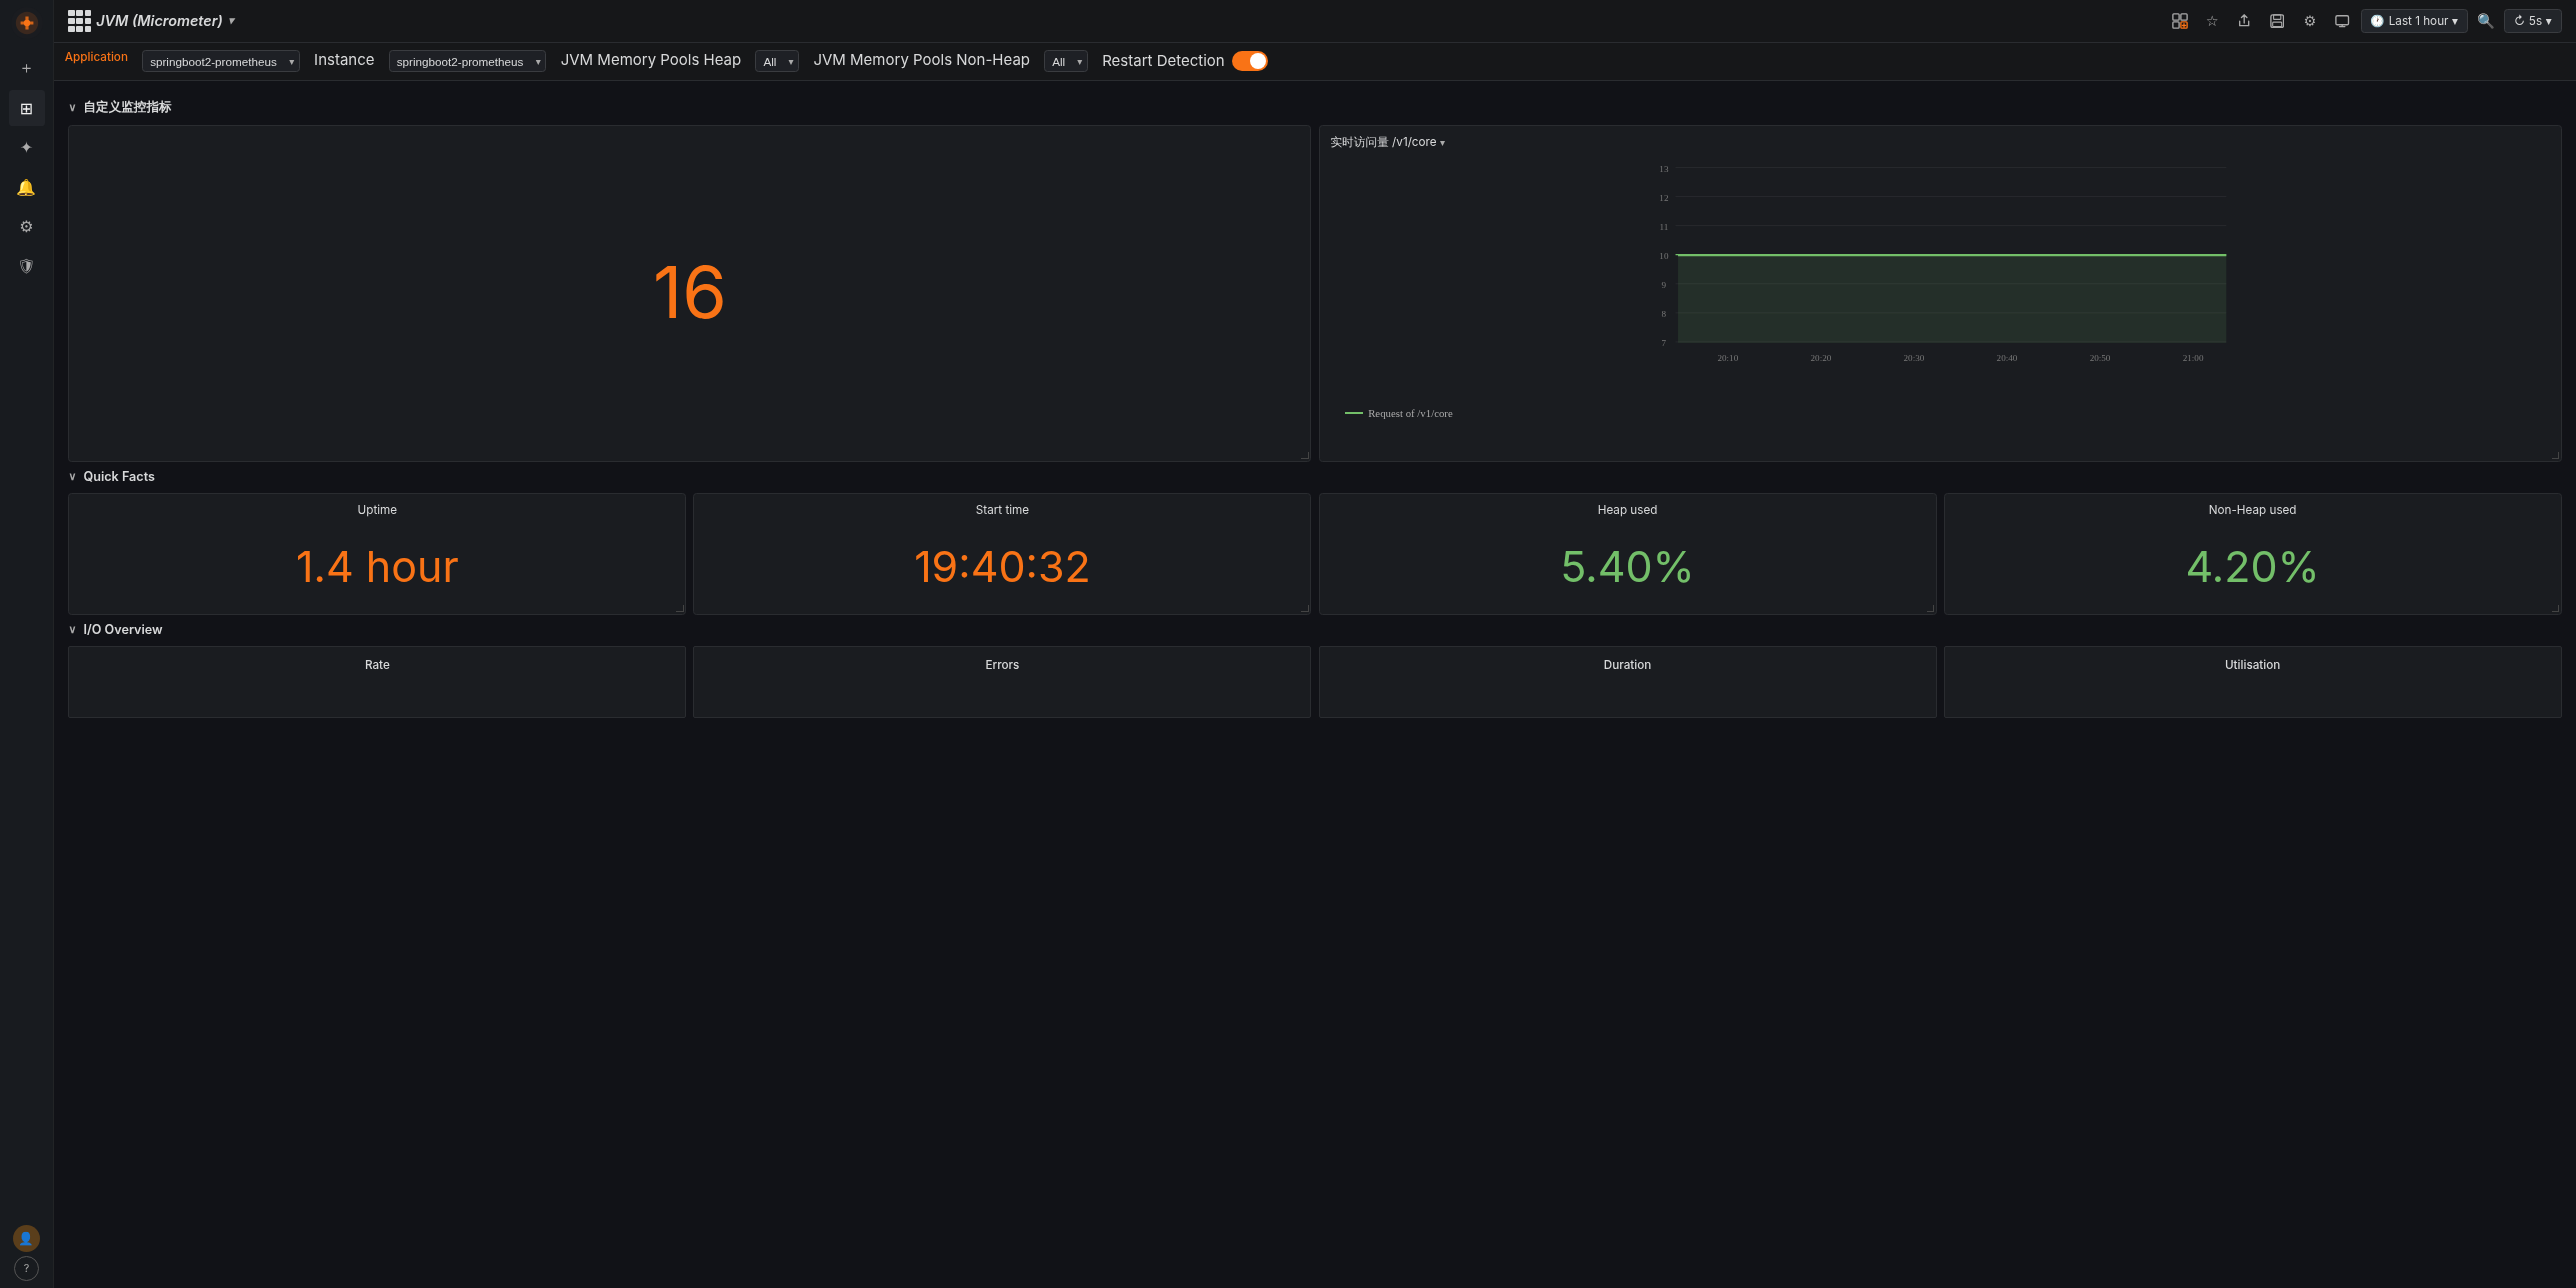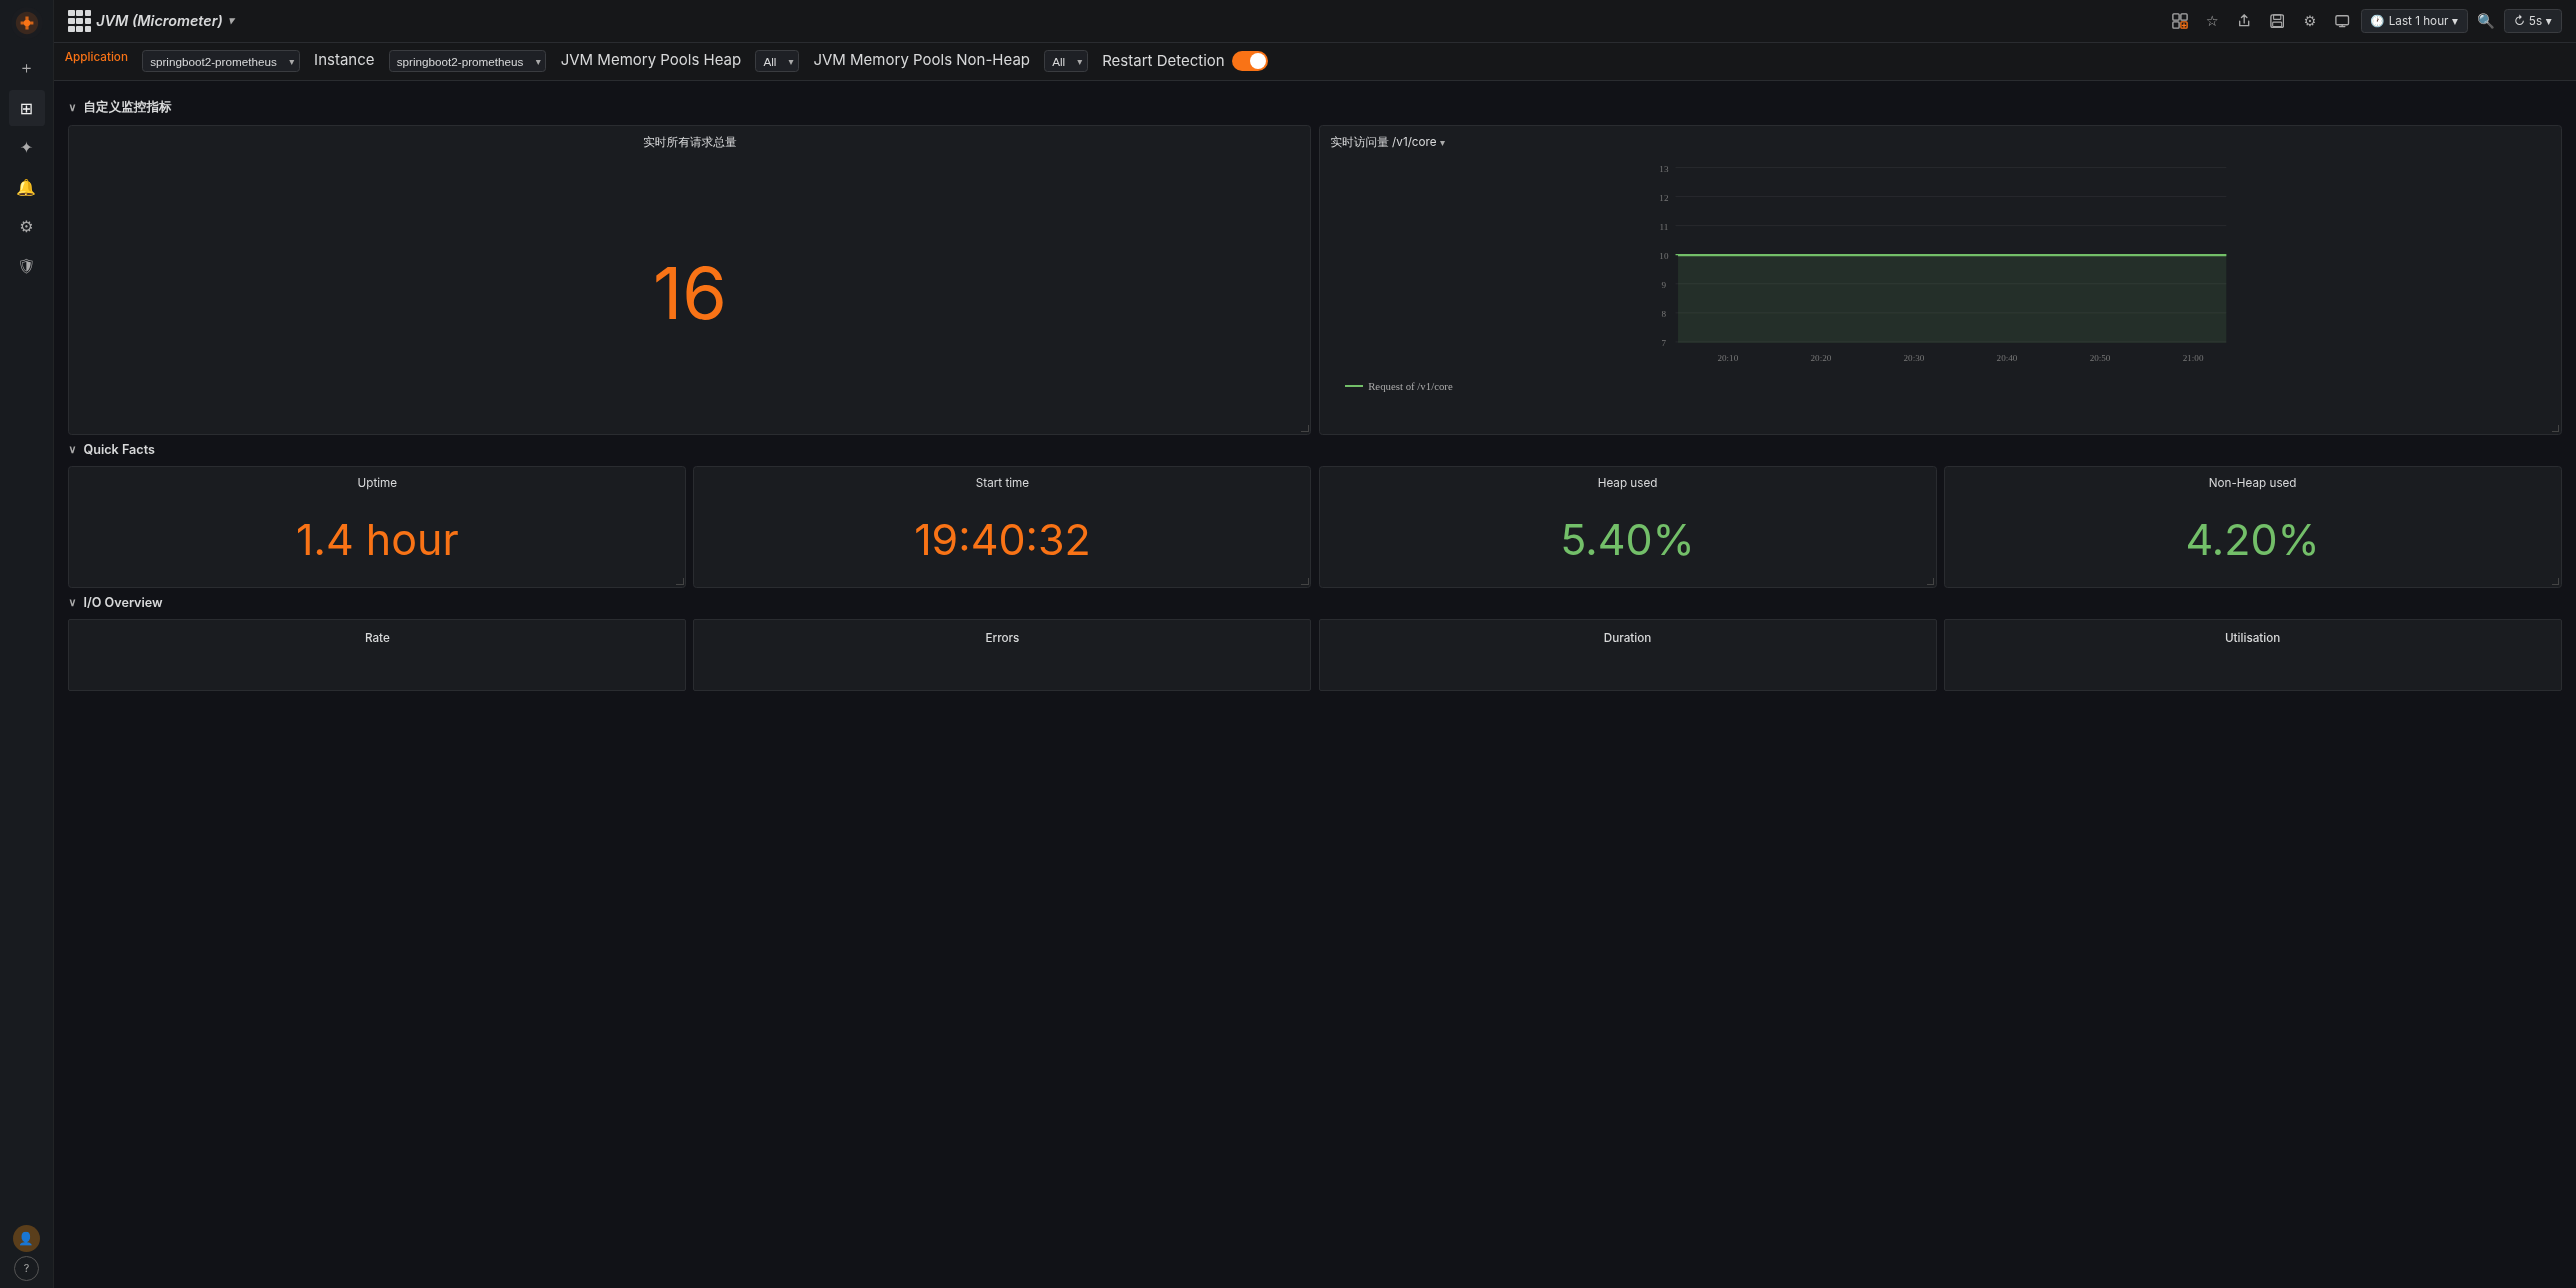--- a/index.html
+++ b/index.html
@@ -318,20 +318,21 @@
     }
 
     
     .chart-legend {
       display: flex;
       align-items: center;
       gap: 5.4px;
       padding: 5.4px 14.4px;
       font-size: 10.8px;
       color: #aaa;
+      margin-top: 27px;
     }
     .legend-line {
       width: 18px;
       height: 1.8px;
       background: #73bf69;
     }
 
     
     .io-grid {
       display: grid;
@@ -503,21 +504,20 @@
   <div class="content">
 
     <div class="section-header">
       <span class="collapse-icon">∨</span>
       <span>自定义监控指标</span>
     </div>
 
     <div class="panel-grid panel-grid-2">
 
       <div class="panel" style="min-height: 306px; display:flex; flex-direction:column;">
-        <div class="panel-title">实时所有请求总量</div>
         <div class="panel-value large" style="flex:1; font-size:72px;">16</div>
         <div class="panel-resize"></div>
       </div>
 
       <div class="chart-panel">
         <div class="chart-title">
           <span>实时访问量 /v1/core</span>
           <span style="color:#aaa; font-size:10px; cursor:pointer;">▾</span>
         </div>
         <div class="chart-container">

